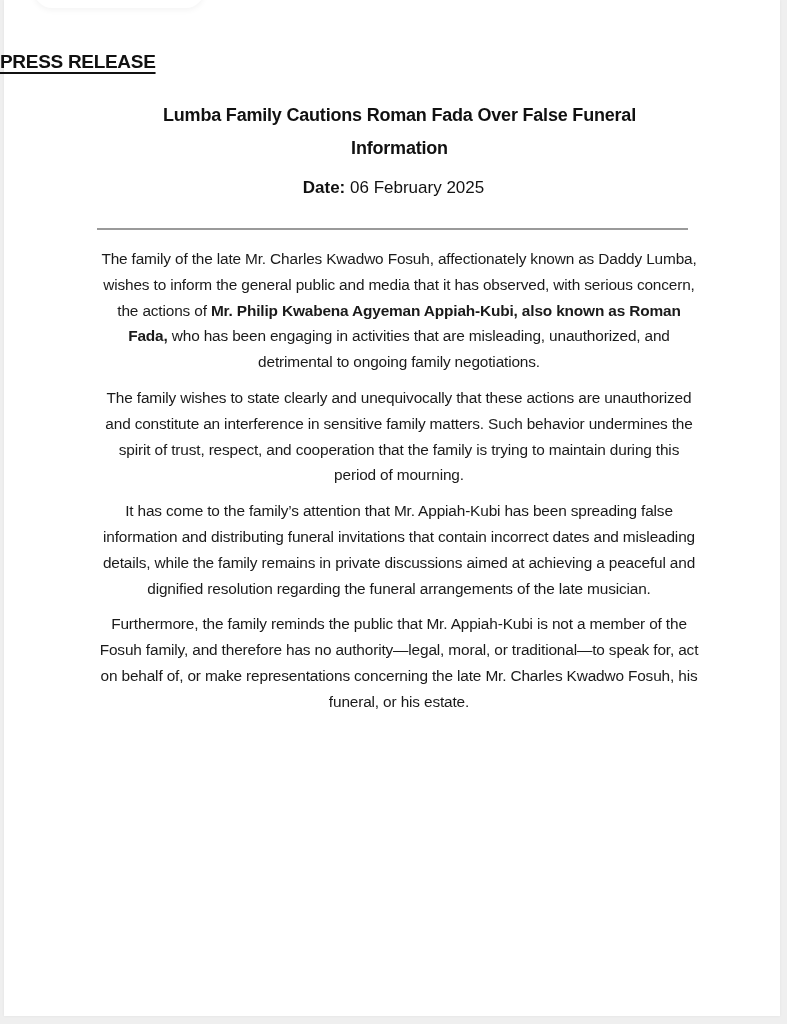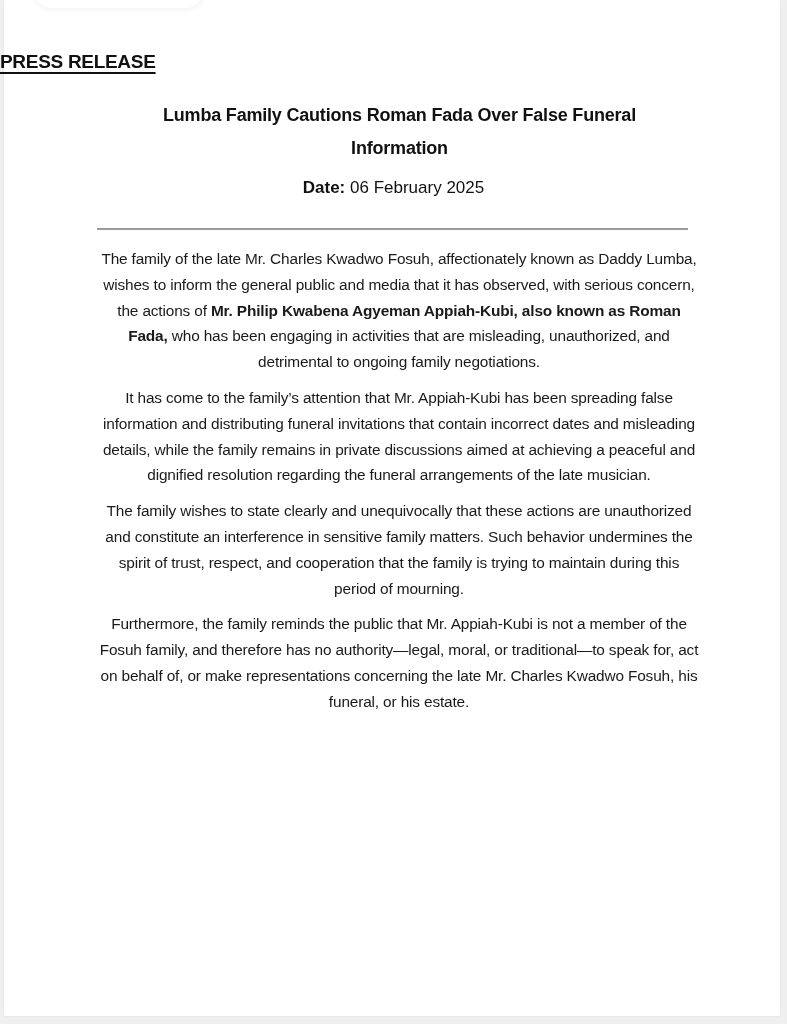--- a/index.html
+++ b/index.html
@@ -119,16 +119,16 @@
 
 <div class="date">
   <b>Date:</b>
   <span>06 February 2025</span>
 </div>
 
 <div class="divider"></div>
 
 <div class="body-text">
   <p><span>The family of the late Mr. Charles Kwadwo Fosuh, affectionately known as Daddy Lumba, wishes to inform the general public and media that it has observed, with serious concern, the actions of </span><b>Mr. Philip Kwabena Agyeman Appiah-Kubi, also known as Roman Fada,</b><span> who has been engaging in activities that are misleading, unauthorized, and detrimental to ongoing family negotiations.</span></p>
+  <p>The family wishes to state clearly and unequivocally that these actions are unauthorized and constitute an interference in sensitive family matters. Such behavior undermines the spirit of trust, respect, and cooperation that the family is trying to maintain during this period of mourning.</p>
   <p>It has come to the family’s attention that Mr. Appiah-Kubi has been spreading false information and distributing funeral invitations that contain incorrect dates and misleading details, while the family remains in private discussions aimed at achieving a peaceful and dignified resolution regarding the funeral arrangements of the late musician.</p>
-  <p>The family wishes to state clearly and unequivocally that these actions are unauthorized and constitute an interference in sensitive family matters. Such behavior undermines the spirit of trust, respect, and cooperation that the family is trying to maintain during this period of mourning.</p>
   <p>Furthermore, the family reminds the public that Mr. Appiah-Kubi is not a member of the Fosuh family, and therefore has no authority—legal, moral, or traditional—to speak for, act on behalf of, or make representations concerning the late Mr. Charles Kwadwo Fosuh, his funeral, or his estate.</p>
 </div>
 
 </body></html>

